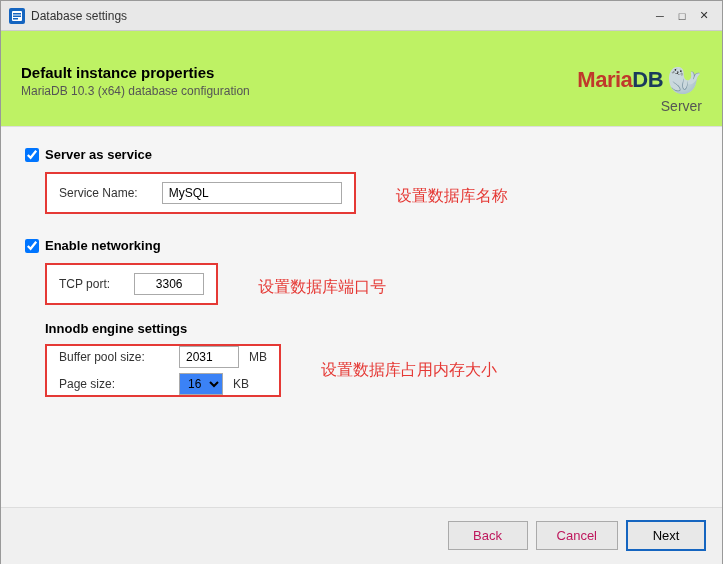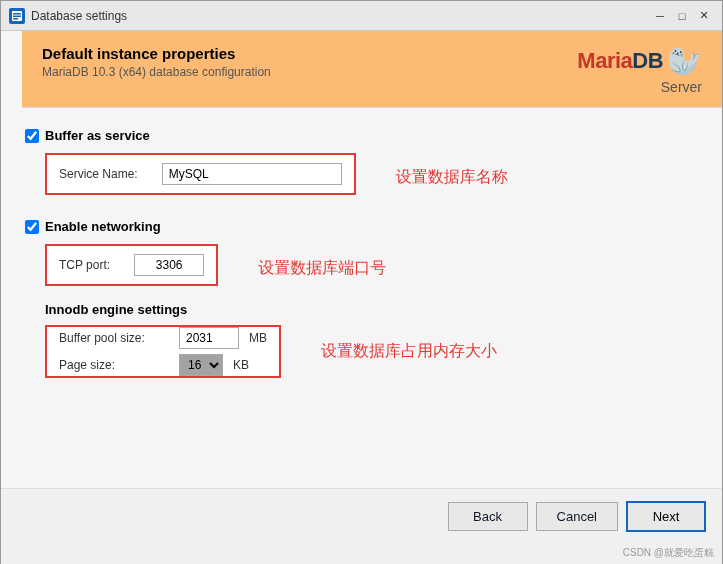--- a/index.html
+++ b/index.html
@@ -53,27 +53,26 @@
       background: transparent;
       cursor: pointer;
       font-size: 11px;
       color: #333;
       display: flex;
       align-items: center;
       justify-content: center;
     }
 
     .header {
-      padding: 14px 20px 12px 20px;
+      padding: 33px 20px 12px 20px;
       display: flex;
       align-items: flex-start;
       justify-content: space-between;
       border-bottom: 1px solid #ddd;
-      background: #fdba74;
-      margin-left: 21px;
+      background: #bef264;
     }
     .header-text h2 {
       font-size: 15px;
       font-weight: bold;
       color: #000;
       margin-bottom: 3px;
     }
     .header-text p {
       font-size: 12px;
       color: #555;
@@ -195,21 +194,21 @@
     .innodb-label {
       font-size: 12px;
       color: #333;
       width: 110px;
     }
 
     .select-input {
       border: 1px solid #aaa;
       padding: 2px 4px;
       font-size: 12px;
-      background: #a3a3a3;
+      background: #3b82f6;
       cursor: pointer;
     }
 
     .unit-label {
       font-size: 12px;
       color: #333;
     }
 
     .footer {
       background: #f0f0f0;
@@ -220,21 +219,21 @@
       align-items: center;
       gap: 8px;
     }
     .footer-btn {
       min-width: 80px;
       padding: 6px 20px;
       border: 1px solid #aaa;
       background: #e8e8e8;
       cursor: pointer;
       font-size: 13px;
-      color: #0f172a;
+      color: #be185d;
     }
     .footer-btn.primary {
       background: #e8e8e8;
       border: 2px solid #1565c0;
       color: #000;
       font-weight: 500;
     }
 
     .watermark {
       text-align: right;
@@ -280,21 +279,21 @@
       </div>
       <span class="logo-sub">Server</span>
     </div>
   </div>
 
   <div class="content">
 
     <div class="section">
       <label class="checkbox-label">
         <input type="checkbox" checked="" style="">
-        <span>Buffer as service</span>
+        <span>Server as service</span>
       </label>
       <div class="row-with-annotation">
         <div class="field-group">
           <span class="field-label">Service Name:</span>
           <input type="text" class="field-input wide" value="MySQL" style="">
         </div>
         <span class="annotation">设置数据库名称</span>
       </div>
     </div>
 

